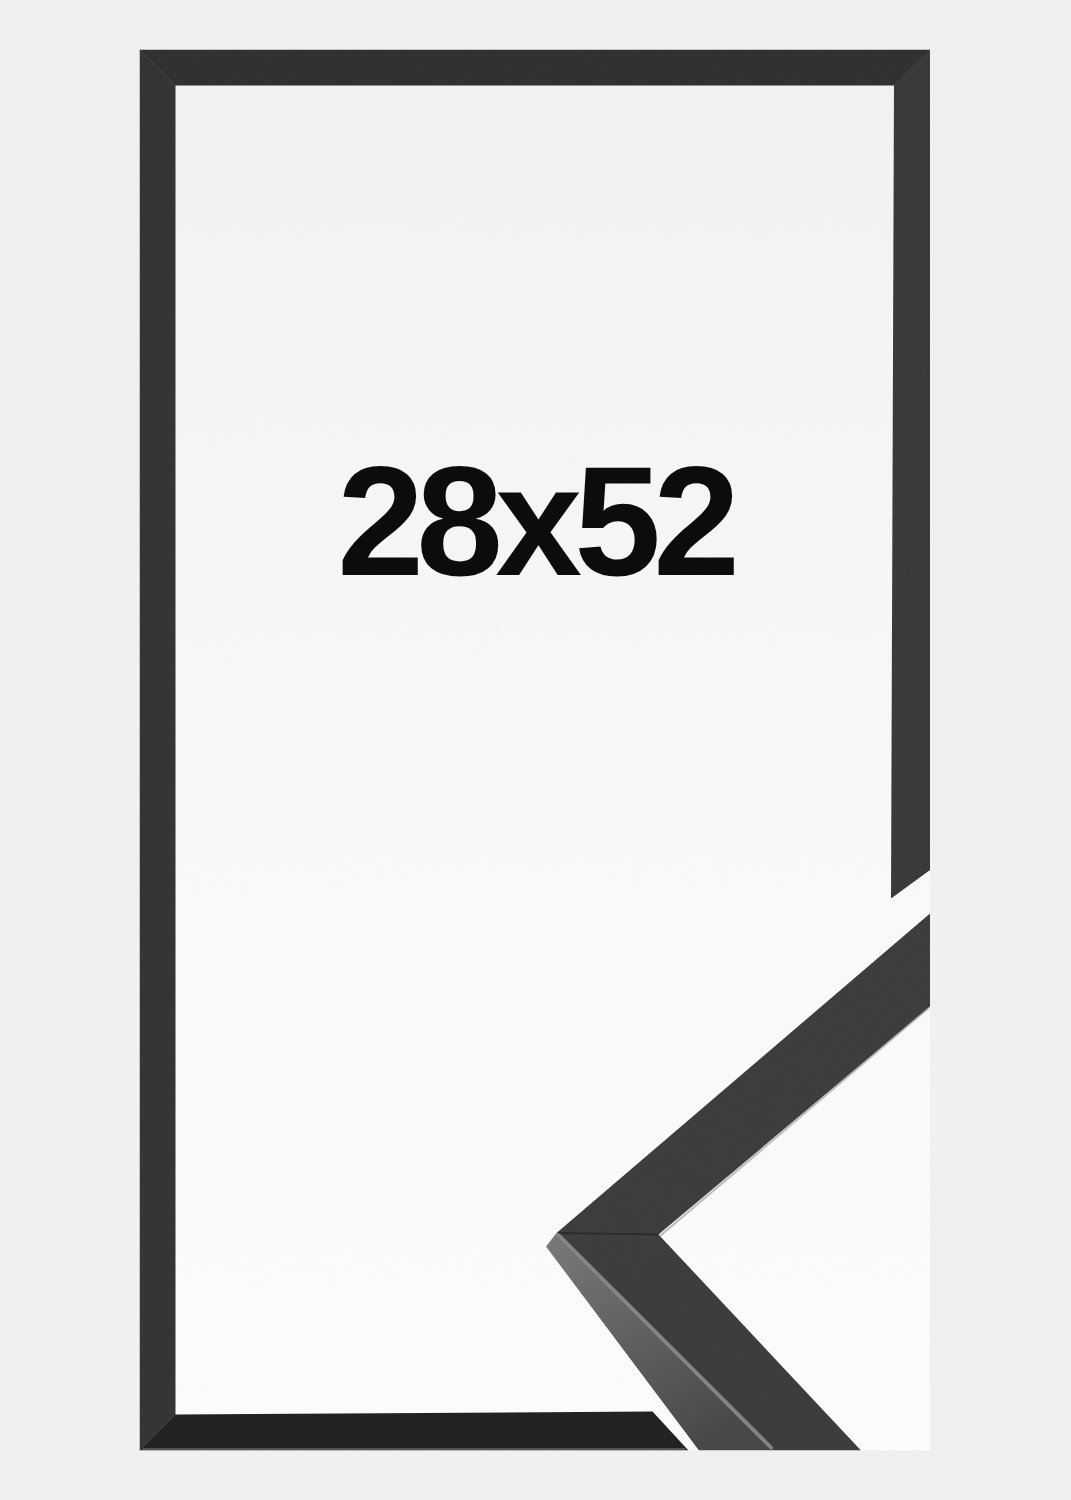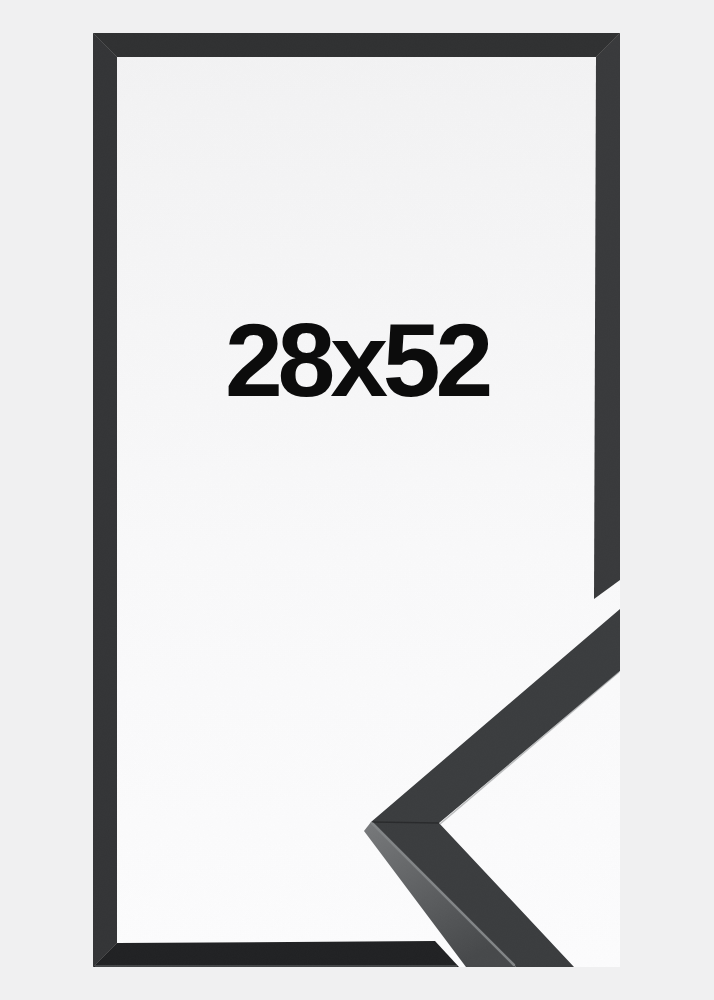--- a/index.html
+++ b/index.html
@@ -33,21 +33,20 @@
     right: 0;
     top: 260px;
     text-align: center;
     font-weight: 700;
     font-size: 104px;
     line-height: 110px;
     letter-spacing: -0.05em;
     color: #0c0c0c;
     z-index: 2;
     user-select: none;
-    margin-top: 12px;
   }
 </style>
 </head>
 <body>
 
 <div class="photo">
 
   <svg width="527" height="934" viewBox="0 0 527 934">
     <defs>
       <linearGradient id="innerGrad" x1="0" y1="0" x2="0" y2="1">

